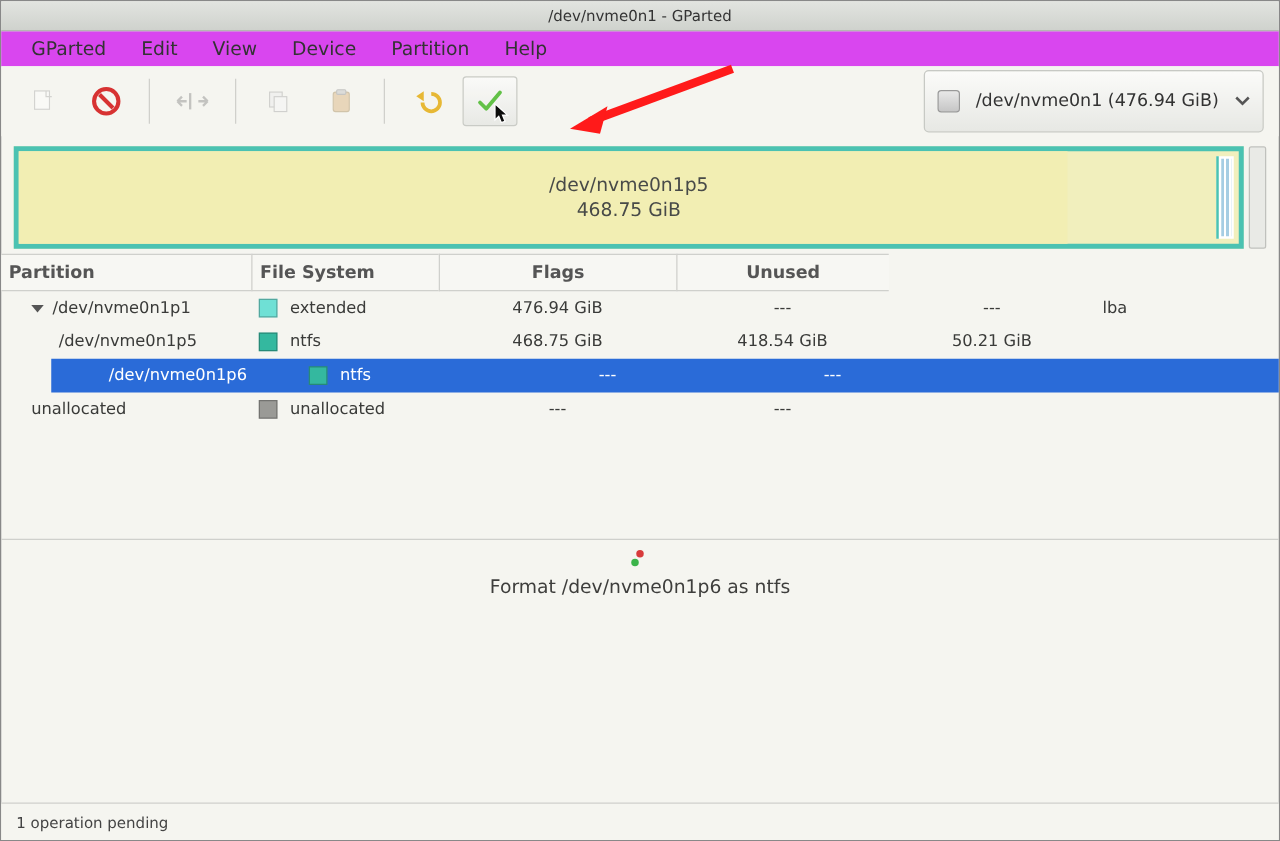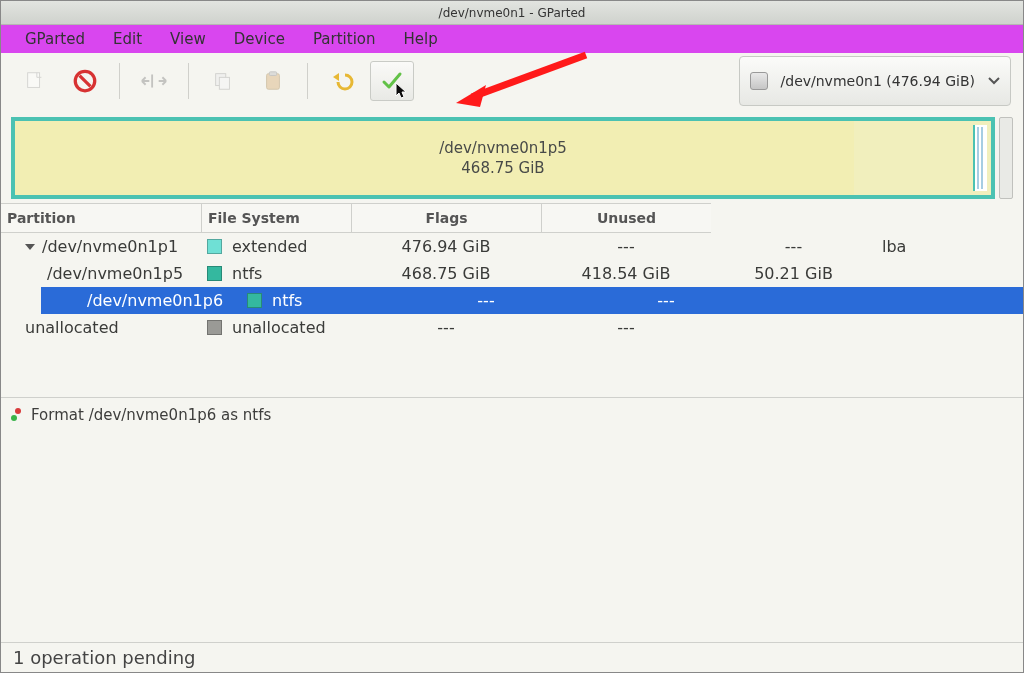--- a/index.html
+++ b/index.html
@@ -170,21 +170,21 @@
   }
   .thead > div:first-child{ border-left:none; }
   .thead .c-partition{ justify-content:flex-start; }
   .thead .c-fs{ justify-content:flex-start; }
   .thead .c-size,.thead .c-used,.thead .c-unused,.thead .c-flags{ justify-content:center; }
   .tbody .row {
     display: grid;
     grid-template-columns: 200px 150px 190px 170px 165px 135px;
     height: 27px;
     align-items: center;
-    font-size: 16px;
+    font-size: 13px;
     color: #3a3b39;
   }
   .row > div { padding: 0 6px; }
   .row .cell-fs { display:flex; align-items:center; gap:10px; }
   .row .cell-size,.row .cell-used,.row .cell-unused{ text-align:center; }
   .row .cell-flags{ text-align:left; }
   .row .cell-part { display:flex; align-items:center; gap:4px; }
   .row.indent1 .cell-part{ padding-left: 24px; }
   .row.indent2 .cell-part{ padding-left: 46px; }
   .row.selected { background: #2a6bd8; color: #fff; margin-left: 40px; }
@@ -193,43 +193,44 @@
   }
   .expander {
     display:inline-block;
     width:0;height:0;
     border-left:5px solid transparent;
     border-right:5px solid transparent;
     border-top:6px solid #555;
     margin-right:3px;
   }
   .operations {
-    margin-top: 56px;
+    margin-top: 90px;
     border-top: 1px solid #cfd0cc;
     padding: 8px 10px;
     font-size: 15px;
     color: #3e3e3c;
     display:flex;
     align-items:center;
     gap:6px;
+    flex-direction:column;
   }
   .op-icon {
     width:14px;height:14px;display:inline-block;position:relative;
   }
   .op-icon::before{content:"";position:absolute;left:4px;top:0;width:6px;height:6px;background:#d83b3b;border-radius:50%;}
   .op-icon::after{content:"";position:absolute;left:0;top:7px;width:6px;height:6px;background:#3bb44a;border-radius:50%;}
   .statusbar {
     margin-top: auto;
     height: 30px;
     border-top: 1px solid #cfd0cc;
     background: #f5f5f0;
     display:flex;
     align-items:center;
     padding: 0 12px;
-    font-size: 18px;
+    font-size: 12px;
     color: #444;
   }
   
   svg { display:block; }
 </style>
 </head>
 <body>
 
 <div class="window">
 

